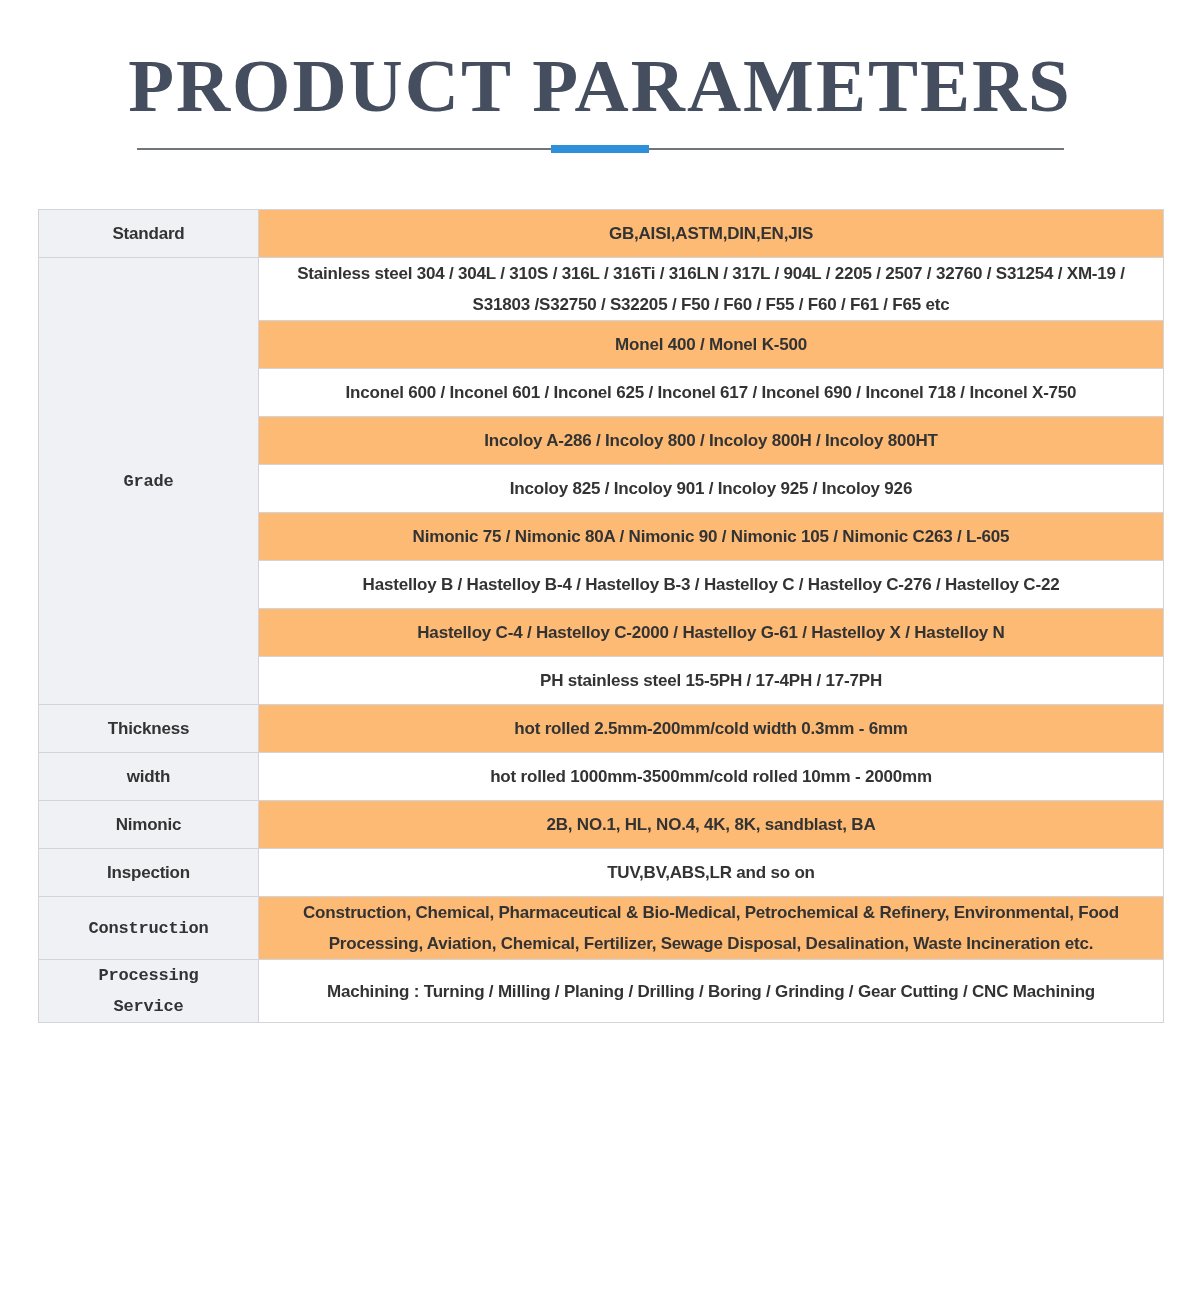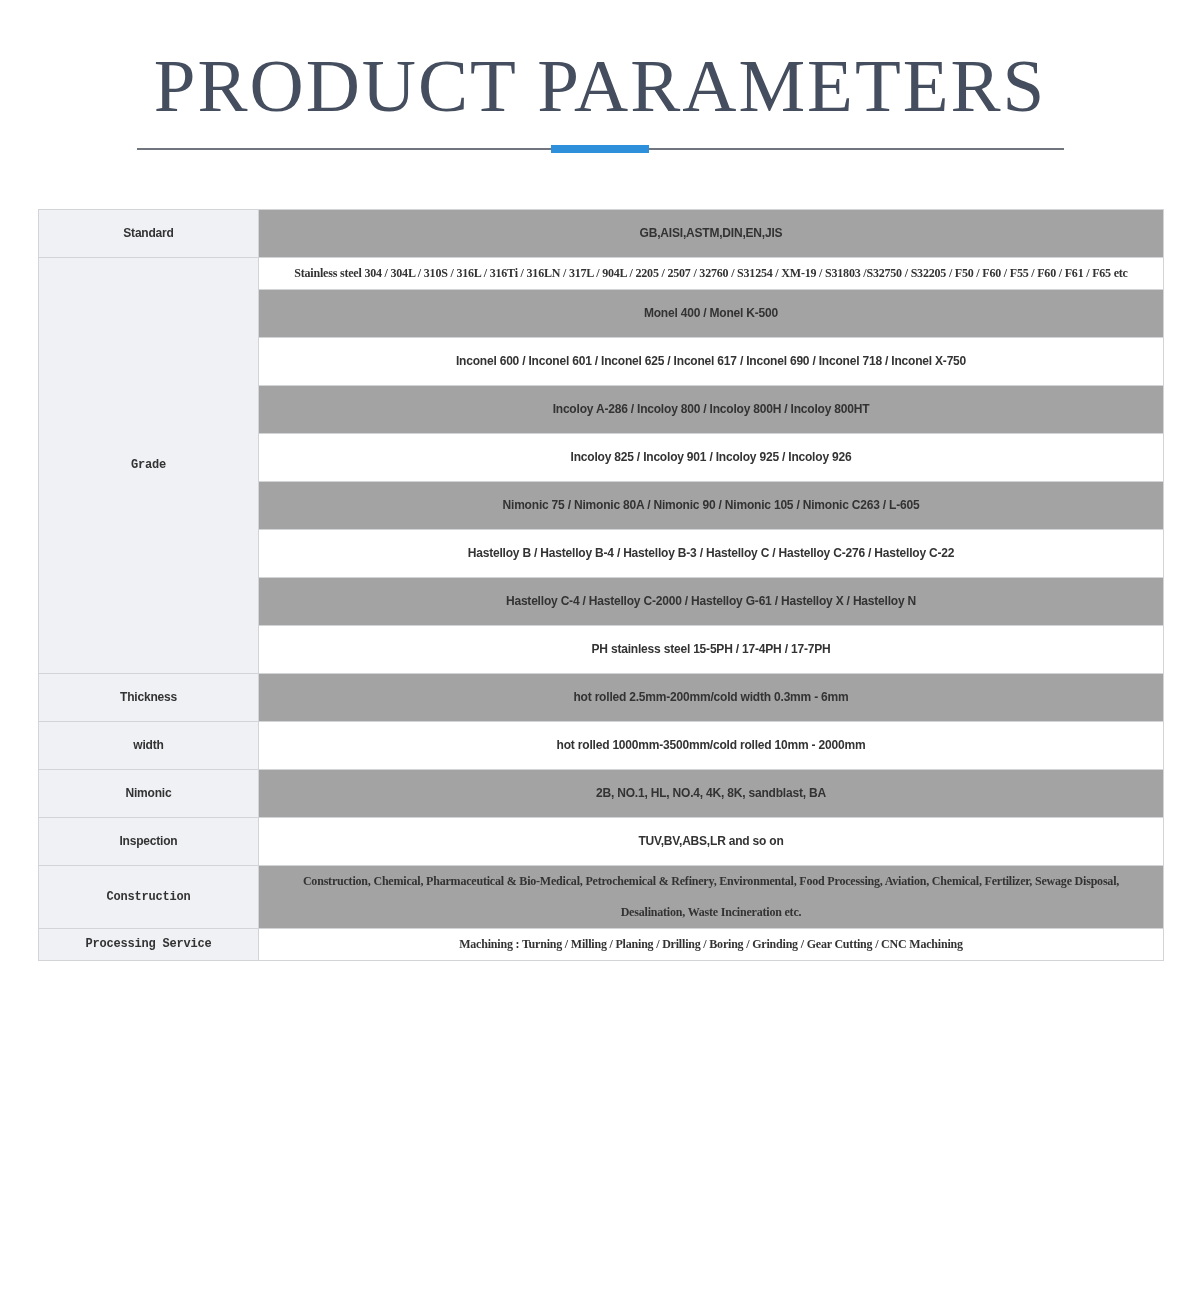--- a/index.html
+++ b/index.html
@@ -18,21 +18,21 @@
     position: relative;
   }
 
   
   .page-title {
     margin: 0;
     padding-top: 40px;
     height: 92px;
     text-align: center;
     font-family: "Liberation Serif", "DejaVu Serif", serif;
-    font-weight: 400;
+    font-weight: 700;
     font-size: 75px;
     line-height: 92px;
     letter-spacing: 2px;
     color: #454e5e;
   }
   .divider {
     position: relative;
     width: 927px;
     height: 2px;
     margin: 16px auto 0 auto;
@@ -60,45 +60,44 @@
   table.params {
     margin: 59px 0 0 38px;
     width: 1125px;
     border-collapse: collapse;
     table-layout: fixed;
   }
   table.params col.c-label { width: 220px; }
   table.params col.c-value { width: 905px; }
   table.params td {
     border: 1px solid #d2d4d8;
-    font-size: 12px;
+    font-size: 17px;
     font-weight: 700;
     letter-spacing: -0.2px;
     line-height: 31px;
     color: #333333;
     text-align: center;
     vertical-align: middle;
     padding: 0 20px;
     overflow: hidden;
   }
   td.lbl {
     background: #eff1f5;
   }
   td.val {
     background: #ffffff;
   }
   td.alt {
-    background: #a3a3a3;
+    background: #fdba74;
   }
   tr.h48 td { height: 47px; }
   td.multi {
     padding-top: 9px;
     padding-bottom: 9px;
     vertical-align: top;
-    font-family: Liberation Serif, serif;
   }
   td.lbl-top {
     vertical-align: top;
     padding-top: 10px;
     font-family: Liberation Mono, monospace;
   }
 </style>
 </head>
 <body>
 

